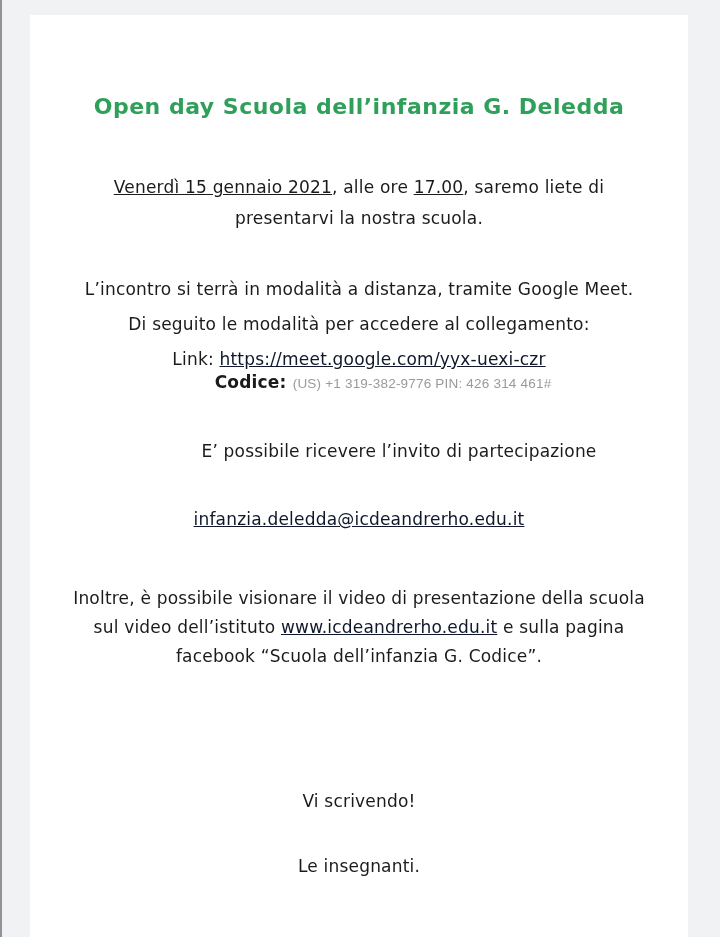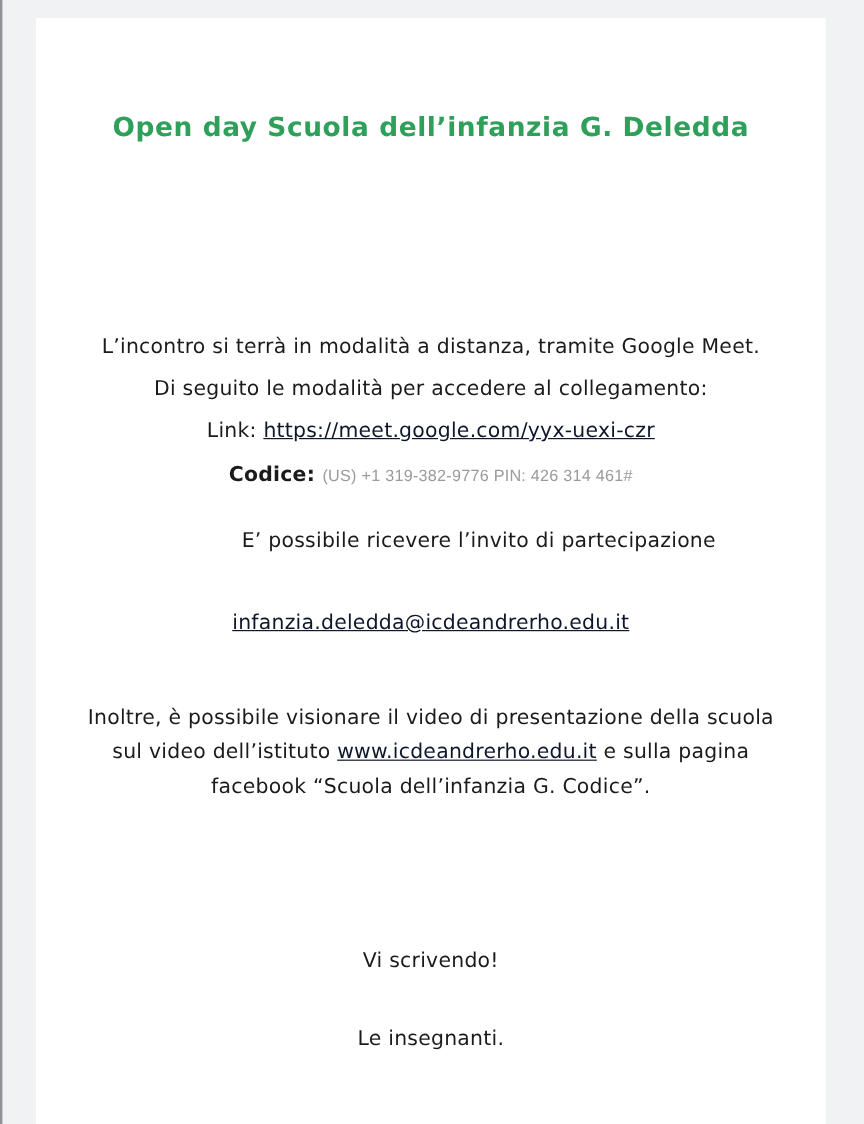--- a/index.html
+++ b/index.html
@@ -46,21 +46,21 @@
     font-size: 22px;
     line-height: 32px;
     color: #2fa05a;
     font-weight: bold;
     letter-spacing: 0.5px;
   }
   .b-date   { top: 157px; }
   .b-meet1  { top: 259px; }
   .b-meet2  { top: 294px; }
   .b-link   { top: 329px; }
-  .b-code   { top: 366px; }
+  .b-code   { top: 352px; padding-left: 24px; }
   .b-inv1   { top: 421px; margin-left: 40px; }
   .b-inv2   { top: 457px; }
   .b-email  { top: 489px; }
   .b-video  { top: 569px; line-height: 29px; }
   .b-close1 { top: 771px; }
   .b-close2 { top: 836px; }
   .u { text-decoration: underline; }
   a.link, .link {
     color: #0f172a;
     text-decoration: underline;
@@ -78,20 +78,24 @@
 </head>
 <body>
 
 <div class="viewport">
   <div class="edge-line"></div>
 
   <div class="paper">
 
     <div class="blk title">Open day Scuola dell’infanzia G. Deledda</div>
 
+    <div class="blk b-date">
+      <div><span class="u">Venerdì 15 gennaio 2021</span><span>, alle ore </span><span class="u">17.00</span><span>, saremo liete di</span></div>
+      <div>presentarvi la nostra scuola.</div>
+    </div>
 
     <div class="blk b-meet1">L’incontro si terrà in modalità a distanza, tramite Google Meet.</div>
     <div class="blk b-meet2">Di seguito le modalità per accedere al collegamento:</div>
 
     <div class="blk b-link">
       <span>Link: </span><a class="link">https://meet.google.com/yyx-uexi-czr</a>
     </div>
 
     <div class="blk b-code">
       <span class="code-label">Codice: </span> <span class="code-value">(US) +1 319-382-9776 PIN: 426 314 461#</span>

